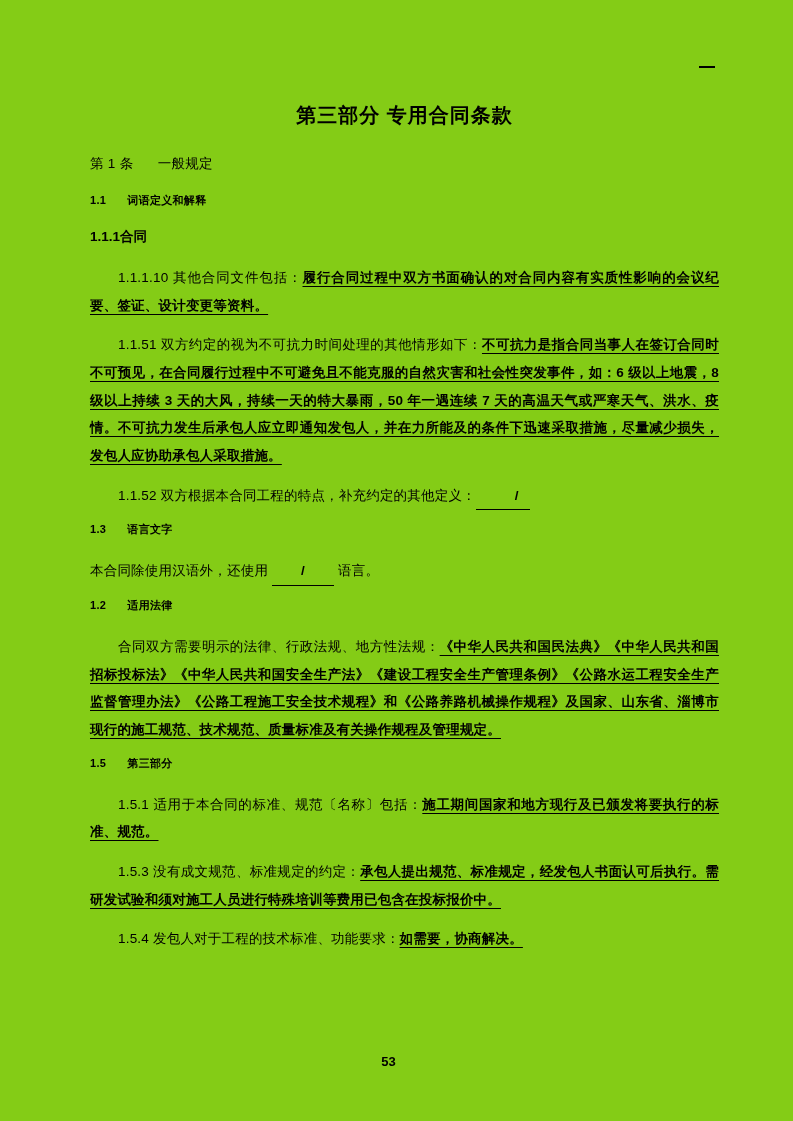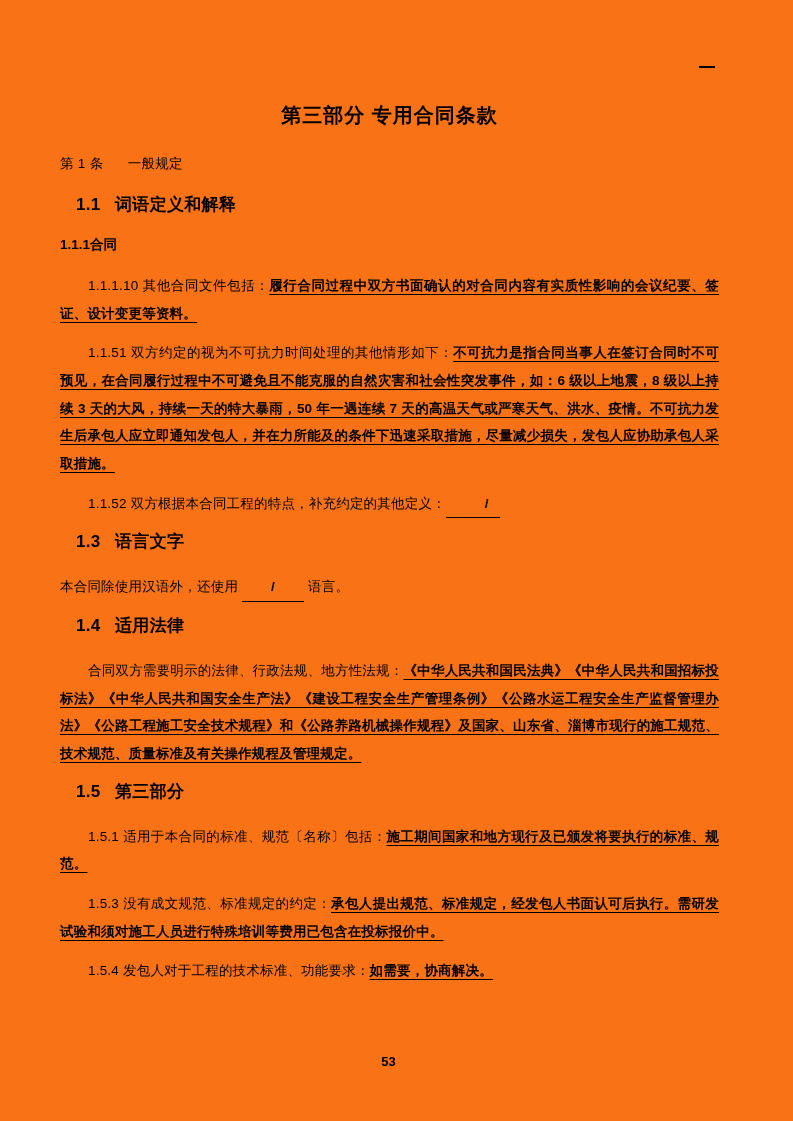--- a/index.html
+++ b/index.html
@@ -9,23 +9,23 @@
   }
   body {
     font-family: "Liberation Sans", "DejaVu Sans", sans-serif;
     color: #000000;
   }
   .page {
     position: relative;
     width: 793px;
     height: 1121px;
     margin: 0 auto;
-    background: #f97316;
+    background: #84cc16;
     box-sizing: border-box;
-    padding: 56px 74px 40px 60px;
+    padding: 56px 74px 40px 90px;
     overflow: hidden;
   }
   .top-dash {
     position: absolute;
     top: 66px;
     right: 78px;
     width: 16px;
     height: 2px;
     background: #000;
   }
@@ -40,23 +40,23 @@
     font-size: 13.5px;
     font-weight: normal;
     margin: 0 0 20px 0;
     letter-spacing: 0.3px;
   }
   .h-level1 .gap {
     display: inline-block;
     width: 16px;
   }
   .h-level2 {
-    font-size: 17px;
+    font-size: 11px;
     font-weight: bold;
-    margin: 0 0 20px 16px;
+    margin: 0 0 20px 0;
     letter-spacing: 0.3px;
   }
   .h-level2 .num {
     display: inline-block;
     min-width: 34px;
   }
   .para {
     font-size: 13.5px;
     line-height: 2.05;
     margin: 0 0 12px 0;
@@ -138,21 +138,21 @@
     <span>语言文字</span>
   </div>
 
   <p class="para">
     <span class="bold">本合同除使用汉语外，还使用</span>
     <span class="blank-fill wide">/</span>
     <span class="bold">语言。</span>
   </p>
 
   <div class="h-level2">
-    <span class="num">1.4</span>
+    <span class="num">1.2</span>
     <span>适用法律</span>
   </div>
 
   <p class="para indent">
     <span class="bold">合同双方需要明示的法律、行政法规、地方性法规：</span><span class="ul">《中华人民共和国民法典》《中华人民共和国招标投标法》《中华人民共和国安全生产法》《建设工程安全生产管理条例》《公路水运工程安全生产监督管理办法》《公路工程施工安全技术规程》和《公路养路机械操作规程》及国家、山东省、淄博市现行的施工规范、技术规范、质量标准及有关操作规程及管理规定。</span>
   </p>
 
   <div class="h-level2">
     <span class="num">1.5</span>
     <span>第三部分</span>

